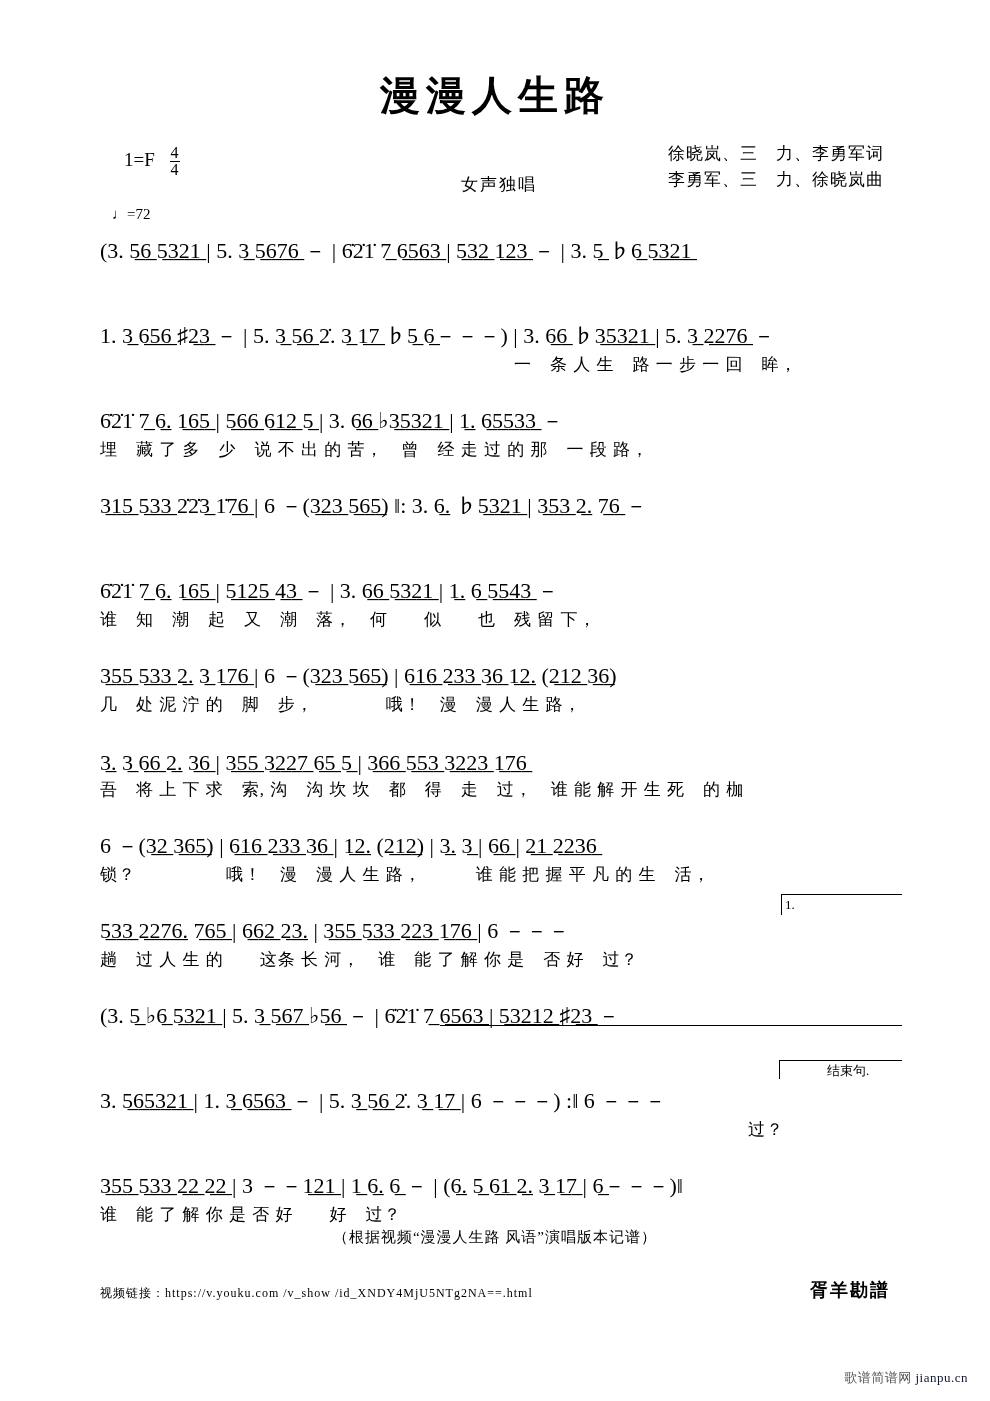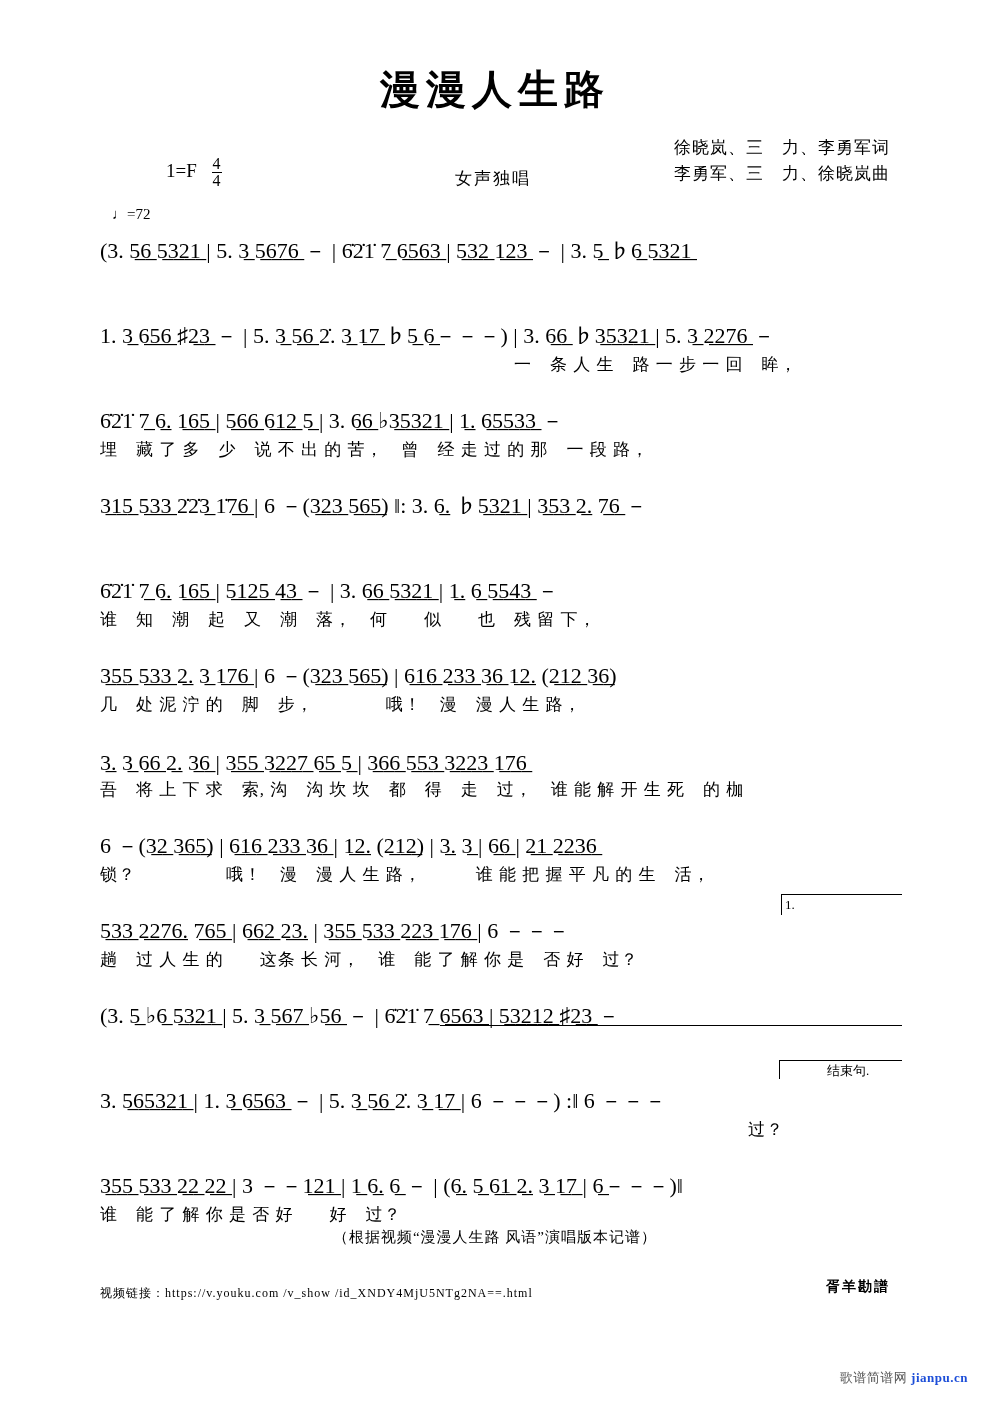--- a/index.html
+++ b/index.html
@@ -11,42 +11,41 @@
     width: 990px;
     height: 1401px;
     position: relative;
     font-family: "Liberation Serif", serif;
     color: #000000;
     overflow: hidden;
   }
   .sheet {
     position: absolute;
     inset: 0;
-    padding: 0;
+    padding: 6px;
   }
   .title {
     text-align: center;
     font-size: 40px;
     font-weight: bold;
     letter-spacing: 6px;
     margin-top: 62px;
     font-family: "DejaVu Serif", serif;
   }
   .meta-row {
     position: relative;
     height: 78px;
     margin-top: 18px;
   }
   .key-sig {
     position: absolute;
     left: 118px;
-    top: 21px;
+    top: 4px;
     font-size: 19px;
     font-family: "Liberation Serif", serif;
-    margin-left: 48px;
   }
   .key-sig .frac {
     display: inline-block;
     vertical-align: middle;
     text-align: center;
     line-height: 1.0;
     font-size: 16px;
     margin-left: 10px;
   }
   .key-sig .frac .num {
@@ -131,36 +130,36 @@
     left: 100px;
     top: 1285px;
     font-size: 12px;
     font-family: "Liberation Serif", serif;
     letter-spacing: 1px;
   }
   .stamp {
     position: absolute;
     right: 100px;
     top: 1278px;
-    font-size: 14px;
+    font-size: 18px;
     font-family: "DejaVu Serif", serif;
     letter-spacing: 2px;
     font-weight: bold;
   }
   .watermark {
     position: absolute;
     right: 22px;
     bottom: 14px;
     font-size: 13px;
     color: #555;
     letter-spacing: 0.5px;
   }
   .watermark .red {
-    color: #1d4ed8;
-    font-weight: bold;
+    color: #0f172a;
+    font-weight: normal;
   }
 </style>
 </head>
 <body>
 
 <div class="sheet">
 
   <div class="title">漫漫人生路</div>
 
   <div class="meta-row">

